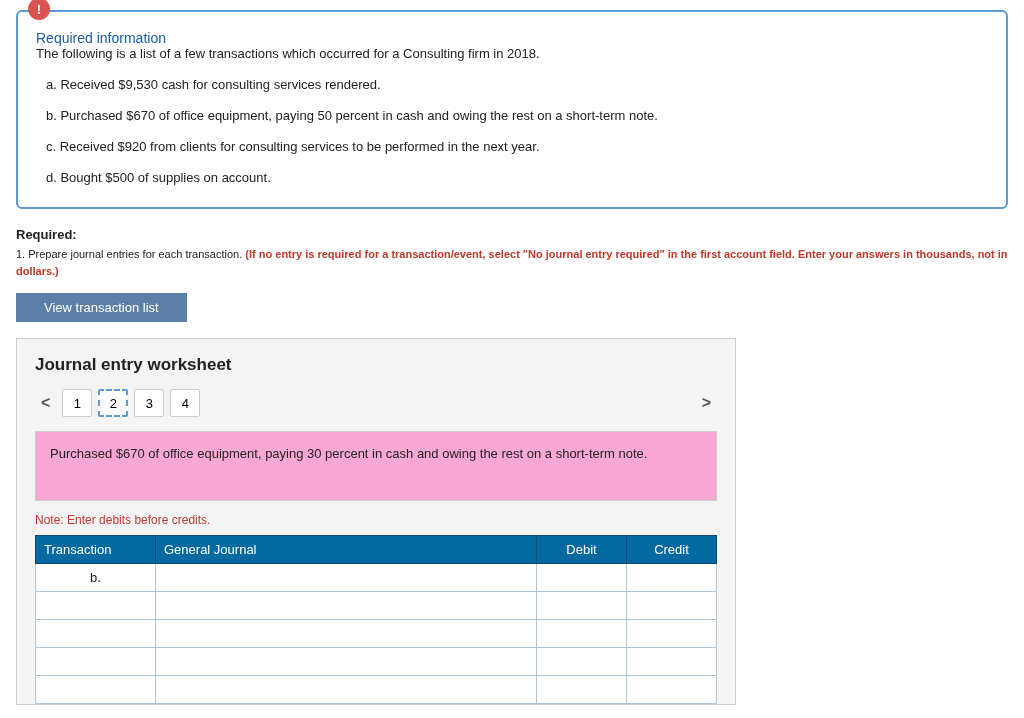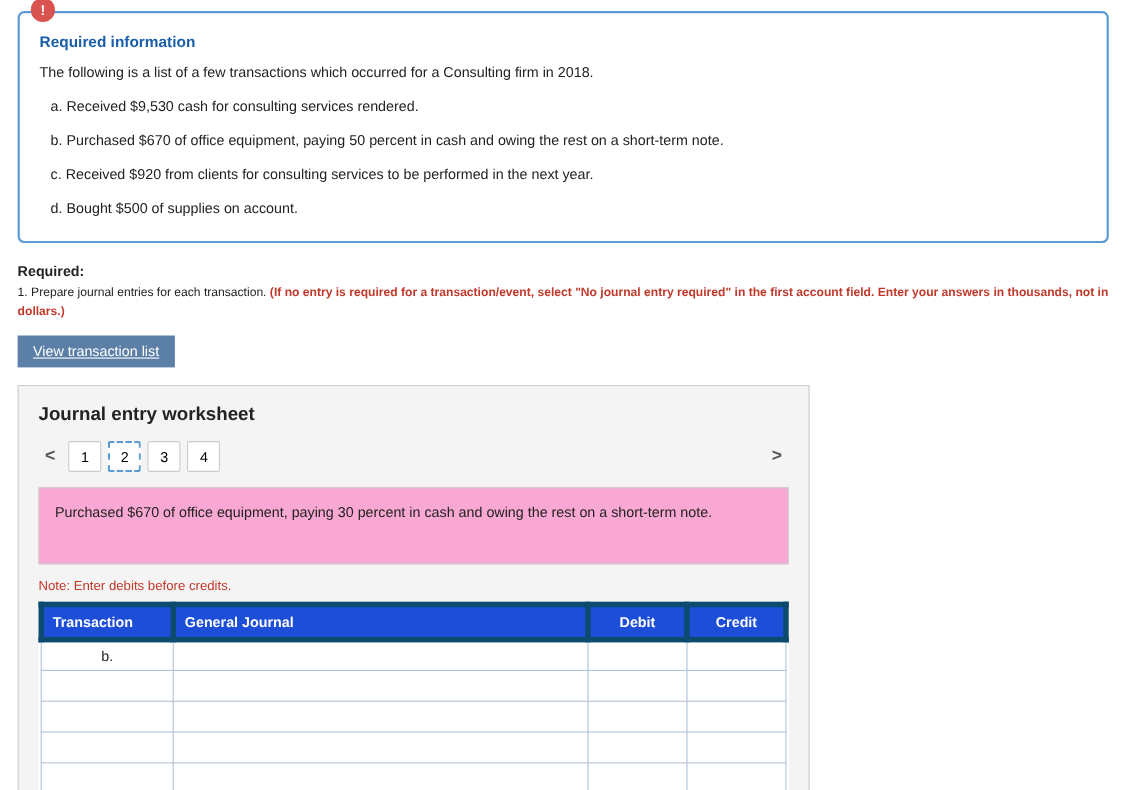--- a/index.html
+++ b/index.html
@@ -29,23 +29,23 @@
       width: 22px;
       height: 22px;
       display: flex;
       align-items: center;
       justify-content: center;
       font-weight: bold;
       font-size: 13px;
     }
     .info-box-title {
       color: #1a5fa8;
-      font-weight: bold;
+      font-weight: normal;
       font-size: 14px;
-      margin-bottom: 12px;
+      margin-bottom: 0;
       margin-top: 4px;
     }
     .info-box-intro {
       margin-bottom: 8px;
       font-size: 13px;
     }
     .info-box-list {
       list-style: none;
       padding-left: 10px;
     }
@@ -70,27 +70,26 @@
     .required-instruction .bold-red {
       font-weight: bold;
       color: #c0392b;
     }
 
     
     .btn-view-transactions {
       background: #5b7fa6;
       color: #fff;
       border: none;
-      padding: 7px 14px;
+      padding: 7px 28px;
       border-radius: 0;
       font-size: 13px;
       cursor: pointer;
       margin-bottom: 16px;
       font-weight: 500;
-      text-decoration: underline;
     }
 
     
     .worksheet-container {
       border: 1px solid #ccc;
       background: #f4f4f4;
       padding: 16px 18px 0 18px;
       max-width: 720px;
       min-height: 280px;
     }
@@ -151,27 +150,27 @@
       margin-bottom: 8px;
     }
 
     
     .journal-table {
       width: 100%;
       border-collapse: collapse;
       background: #fff;
     }
     .journal-table thead tr th {
-      background: #1d4ed8;
+      background: #0369a1;
       color: #fff;
-      font-weight: bold;
+      font-weight: normal;
       font-size: 13px;
       padding: 6px 8px;
       text-align: left;
-      border: 5px solid #0c4a6e;
+      border: 1px solid #0c4a6e;
     }
     .journal-table thead tr th.debit-col,
     .journal-table thead tr th.credit-col {
       text-align: center;
       width: 90px;
     }
     .journal-table thead tr th.transaction-col {
       width: 120px;
     }
     .journal-table tbody tr td {

